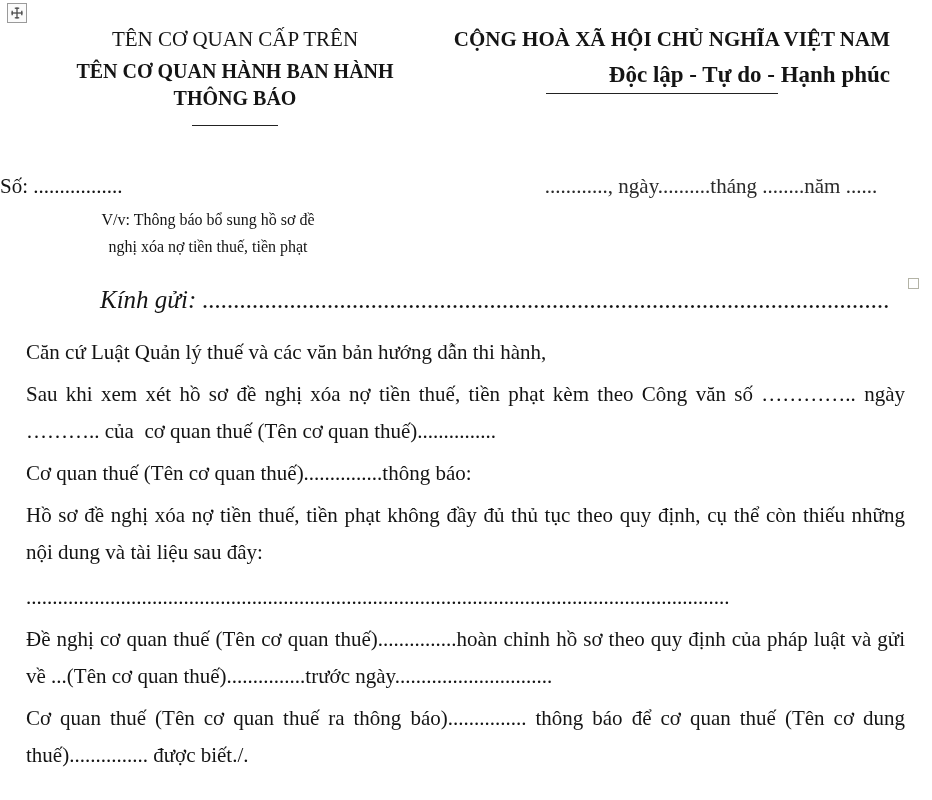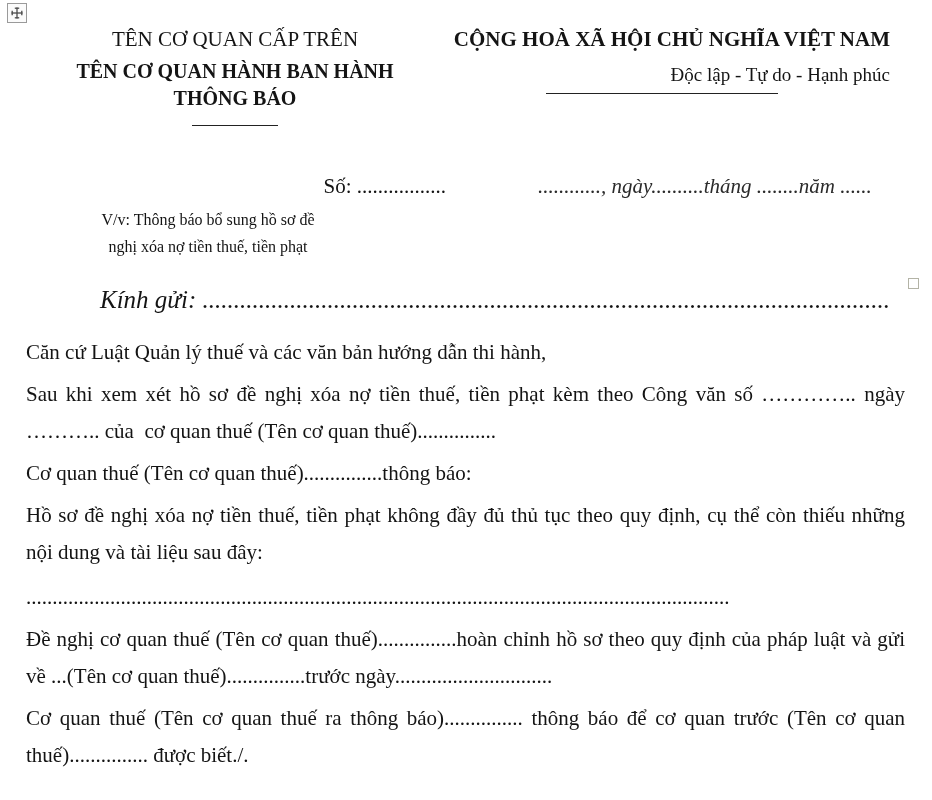--- a/index.html
+++ b/index.html
@@ -28,27 +28,27 @@
   .header { display: flex; padding-top: 25px; }
   .header-left { width: 398px; text-align: center; margin-left: 36px; }
   .org-parent { font-size: 21px; line-height: 28px; }
   .org-issuer {
     font-size: 20px; font-weight: bold; line-height: 27px;
     max-width: 332px; margin: 5px auto 0;
   }
   .rule-left { width: 86px; border-top: 1.5px solid #222; margin: 13px auto 0; }
   .header-right { flex: 1; text-align: right; padding-right: 42px; }
   .nat-title { font-size: 21px; font-weight: bold; line-height: 28px; }
-  .nat-motto { font-size: 19px; font-weight: normal; line-height: 28px; margin-top: 8px; }
+  .nat-motto { font-size: 23px; font-weight: bold; line-height: 28px; margin-top: 8px; }
   .rule-right { width: 232px; border-top: 1.5px solid #222; margin: 4px auto 0; }
   .meta-row { display: flex; margin-top: 46px; }
-  .doc-number { width: 398px; text-align: right; font-size: 21px; line-height: 28px; padding-left: 48px; }
+  .doc-number { width: 398px; text-align: left; font-size: 21px; line-height: 28px; }
   .doc-date {
-    flex: 1; padding-left: 92px;
-    font-size: 21px; font-style: italic; color: #2b2b2b; line-height: 28px;
+    flex: 1; text-align: center; padding-left: 92px;
+    font-size: 21px; color: #2b2b2b; line-height: 28px;
   }
   .subject {
     margin: 6px 0 0 52px; width: 312px;
     text-align: center; font-size: 16px; line-height: 27px;
   }
   .salutation { margin: 26px 27px 0 100px; font-size: 25px; line-height: 28px; font-style: italic; }
   .body { margin-top: 20px; }
   .body-para {
     margin: 0 27px 5px 26px;
     font-size: 21px; line-height: 37px;
@@ -101,16 +101,16 @@
 
   <p class="salutation">Kính gửi: ..............................................................................................................</p>
 
   <div class="body">
     <p class="body-para">Căn cứ Luật Quản lý thuế và các văn bản hướng dẫn thi hành,</p>
     <p class="body-para">Sau khi xem xét hồ sơ đề nghị xóa nợ tiền thuế, tiền phạt kèm theo Công văn số ………….. ngày ……….. của  cơ quan thuế (Tên cơ quan thuế)...............</p>
     <p class="body-para">Cơ quan thuế (Tên cơ quan thuế)...............thông báo:</p>
     <p class="body-para">Hồ sơ đề nghị xóa nợ tiền thuế, tiền phạt không đầy đủ thủ tục theo quy định, cụ thể còn thiếu những nội dung và tài liệu sau đây:</p>
     <p class="body-para dots-line">......................................................................................................................................</p>
     <p class="body-para">Đề nghị cơ quan thuế (Tên cơ quan thuế)...............hoàn chỉnh hồ sơ theo quy định của pháp luật và gửi về ...(Tên cơ quan thuế)...............trước ngày..............................</p>
-    <p class="body-para">Cơ quan thuế (Tên cơ quan thuế ra thông báo)............... thông báo để cơ quan trước (Tên cơ quan thuế)............... được biết./.</p>
+    <p class="body-para">Cơ quan thuế (Tên cơ quan thuế ra thông báo)............... thông báo để cơ quan thuế (Tên cơ dung thuế)............... được biết./.</p>
   </div>
 
 </div>
 
 </body></html>

